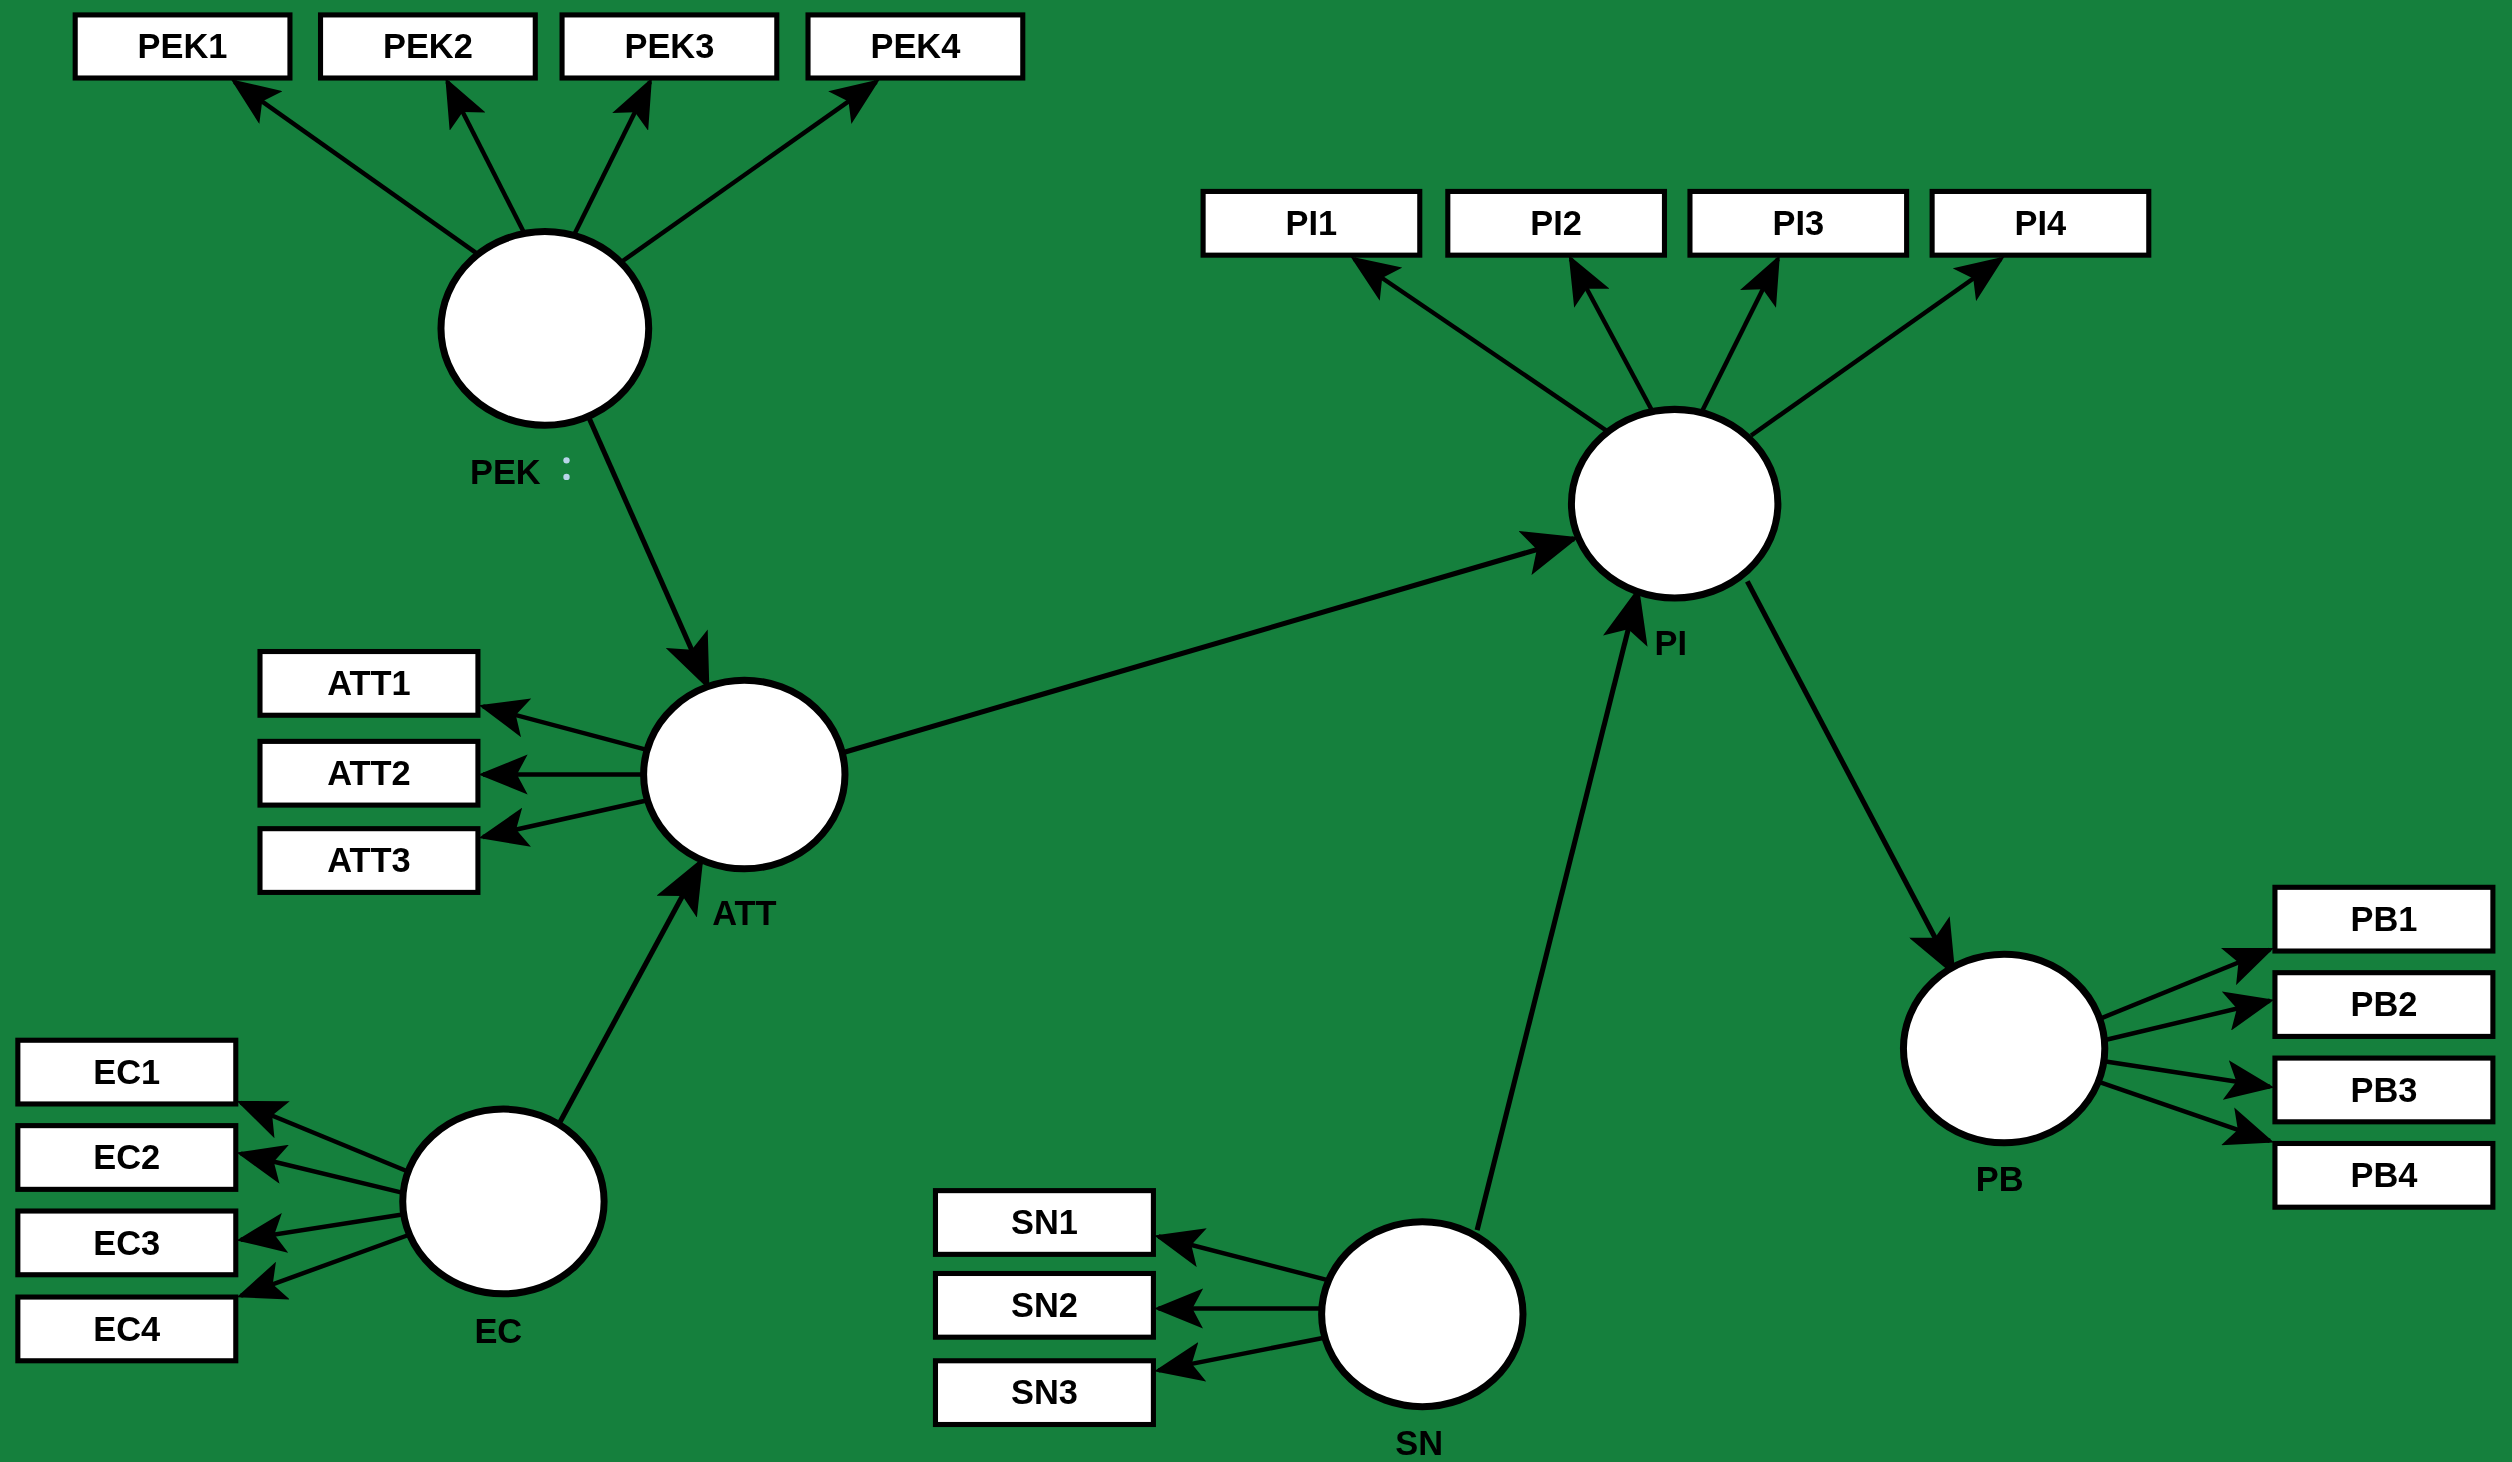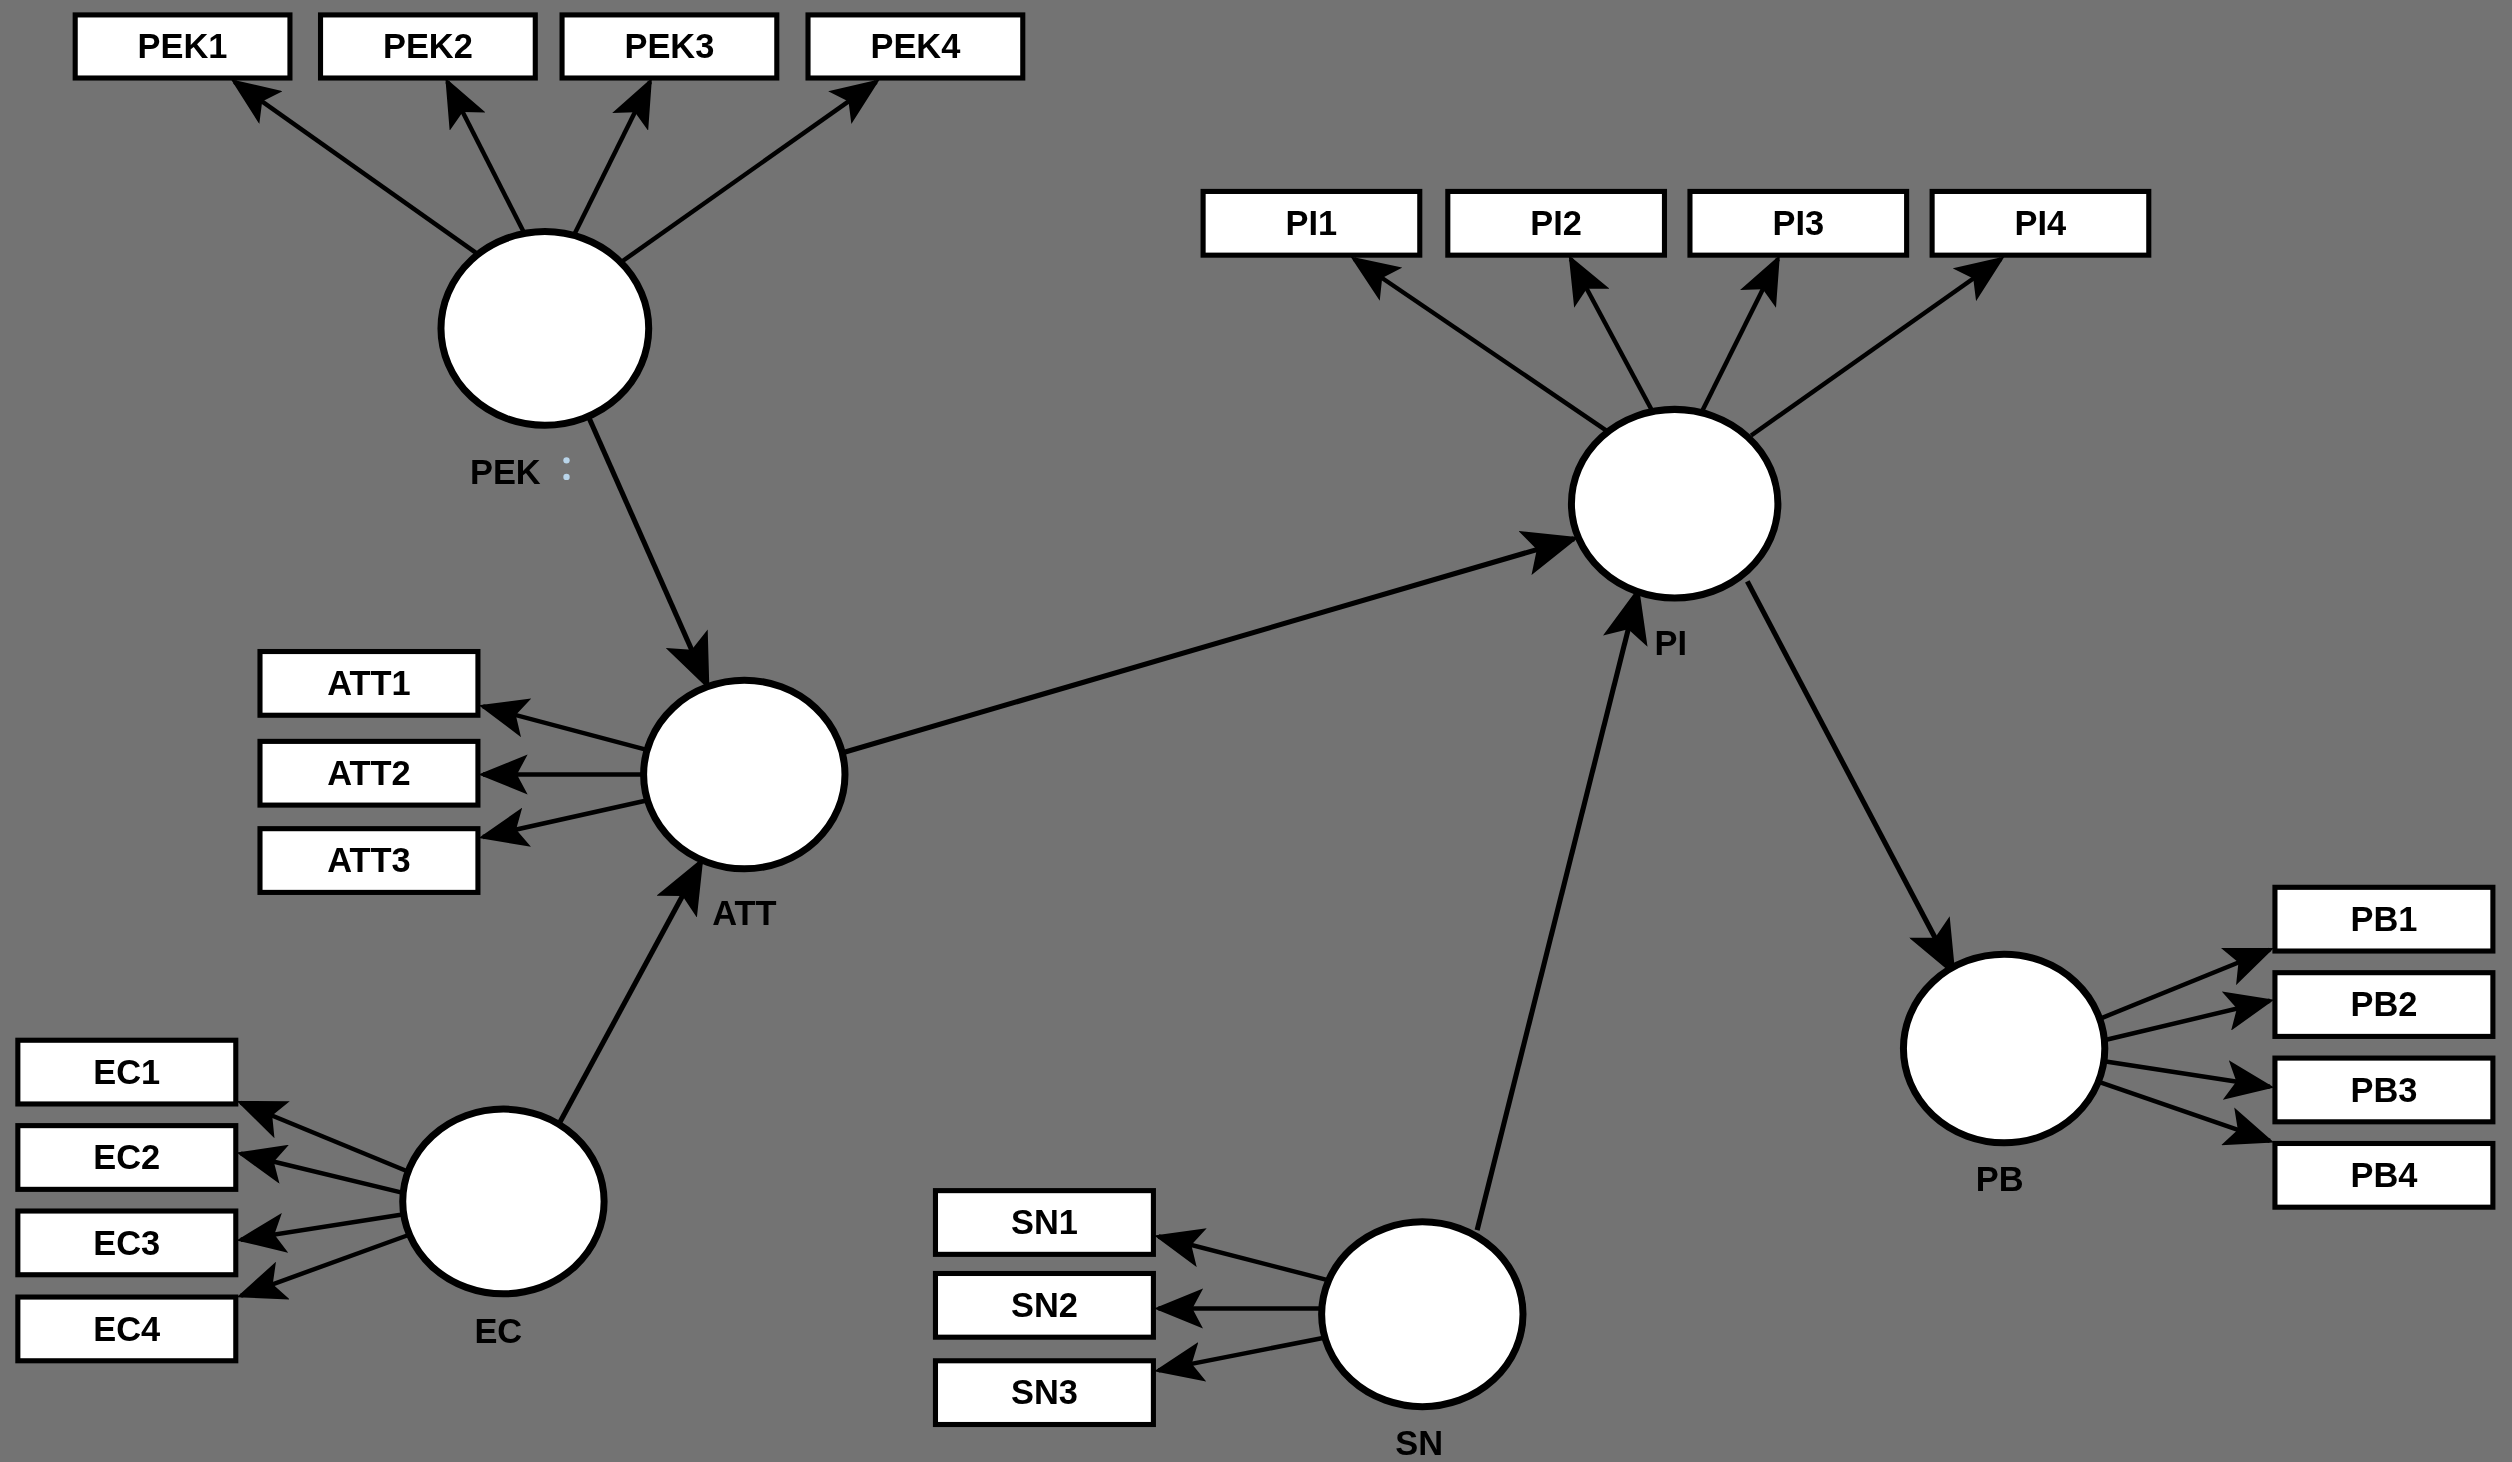--- a/index.html
+++ b/index.html
@@ -4,21 +4,21 @@
 <style>
   html, body {
     margin: 0;
     padding: 0;
     background: #ffffff;
   }
   #canvas-wrap {
     position: relative;
     width: 2512px;
     height: 1463px;
-    background: #737373;
+    background: #15803d;
     overflow: hidden;
     font-family: "Liberation Sans", sans-serif;
   }
   svg.diagram {
     position: absolute;
     left: 0;
     top: 0;
     width: 2512px;
     height: 1463px;
     display: block;

